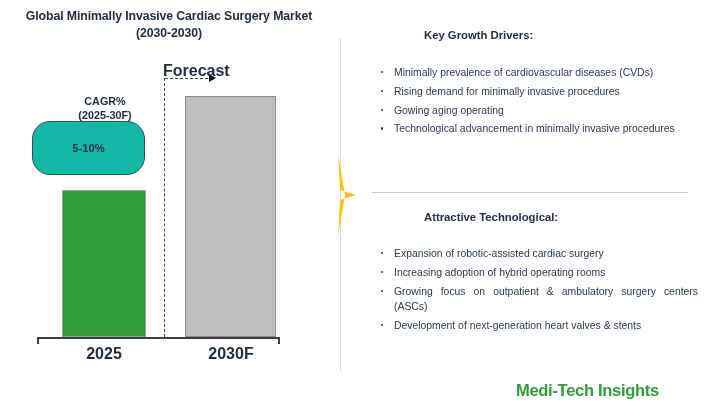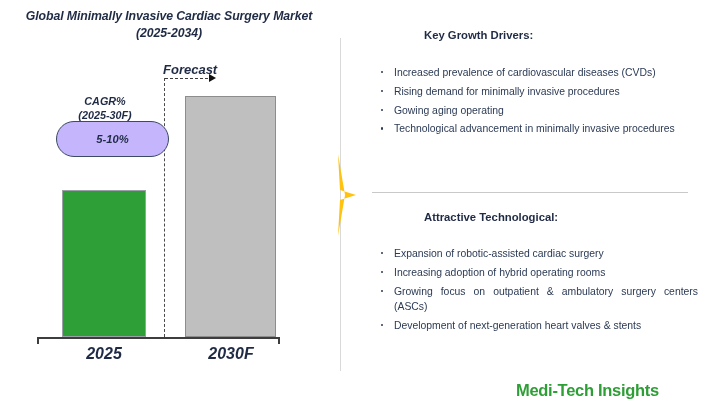--- a/index.html
+++ b/index.html
@@ -13,21 +13,21 @@
     position: relative;
     overflow: hidden;
     font-family: "Liberation Sans", sans-serif;
     color: #2b3a55;
   }
 
   
   #left-panel {
     position: absolute;
     left: 0; top: 0;
-    width: 340px; height: 411px; font-style: italic;
+    width: 340px; height: 411px;
   }
 
   #chart-title {
     position: absolute;
     left: 4px; top: 8px;
     width: 330px;
     text-align: center;
     font-size: 12.3px;
     font-weight: bold;
     line-height: 17px;
@@ -119,21 +119,21 @@
     top: 74px;
     width: 0; height: 0;
     border-top: 4.2px solid transparent;
     border-bottom: 4.2px solid transparent;
     border-left: 7px solid #111111;
   }
   #forecast-label {
     position: absolute;
     left: 163px;
     top: 62px;
-    font-size: 13px;
+    font-size: 16px;
     font-weight: bold;
     color: #1f2a44;
     white-space: nowrap;
   }
 
   
   #cagr-caption {
     position: absolute;
     left: 38px;
     top: 94px;
@@ -141,28 +141,28 @@
     text-align: center;
     font-size: 10.8px;
     font-weight: bold;
     line-height: 14px;
     color: #1f2a44;
   }
   #cagr-caption .c-line { display: block; }
 
   #cagr-pill {
     position: absolute;
-    left: 56px;
+    left: 32px;
     top: 121px;
     width: 113px;
-    height: 36px;
+    height: 54px;
     box-sizing: border-box;
     border: 1.4px solid #3c4a63;
     border-radius: 18px;
-    background: #c4b5fd;
+    background: #14b8a6;
     display: flex;
     align-items: center;
     justify-content: center;
   }
   #cagr-pill-value {
     font-size: 11.2px;
     font-weight: bold;
     color: #1f2a44;
   }
 
@@ -252,21 +252,21 @@
     white-space: nowrap;
   }
 </style>
 </head>
 <body>
 
 <div id="left-panel">
 
   <div id="chart-title">
     <span class="t-line">Global Minimally Invasive Cardiac Surgery Market</span>
-    <span class="t-line">(2025-2034)</span>
+    <span class="t-line">(2030-2030)</span>
   </div>
 
   <div id="plot-area">
 
     <div class="bar" id="bar-2025" style="height: 147px; top: 190px; background: rgb(46, 158, 54); border-color: rgb(154, 160, 166);"></div>
     <div class="bar" id="bar-2030" style="height: 241px; top: 96px; background: rgb(191, 191, 191); border-color: rgb(141, 141, 141);"></div>
 
     <div id="axis-line"></div>
     <div class="axis-tick" id="axis-tick-left"></div>
     <div class="axis-tick" id="axis-tick-right"></div>
@@ -296,21 +296,21 @@
   <polygon points="3,0 5,36 21,41 5,46 3,82 10,41" fill="#FFC20E"></polygon>
 </svg>
 
 <div id="right-panel">
 
   <div class="section-heading" id="drivers-heading">Key Growth Drivers:</div>
 
   <ul class="bullet-list" id="drivers-list">
     <li class="bullet-item">
       <span class="dot"></span>
-      <span>Increased prevalence of cardiovascular diseases (CVDs)</span>
+      <span>Minimally prevalence of cardiovascular diseases (CVDs)</span>
     </li>
     <li class="bullet-item">
       <span class="dot"></span>
       <span>Rising demand for minimally invasive procedures</span>
     </li>
     <li class="bullet-item">
       <span class="dot"></span>
       <span>Gowing aging operating</span>
     </li>
     <li class="bullet-item">

